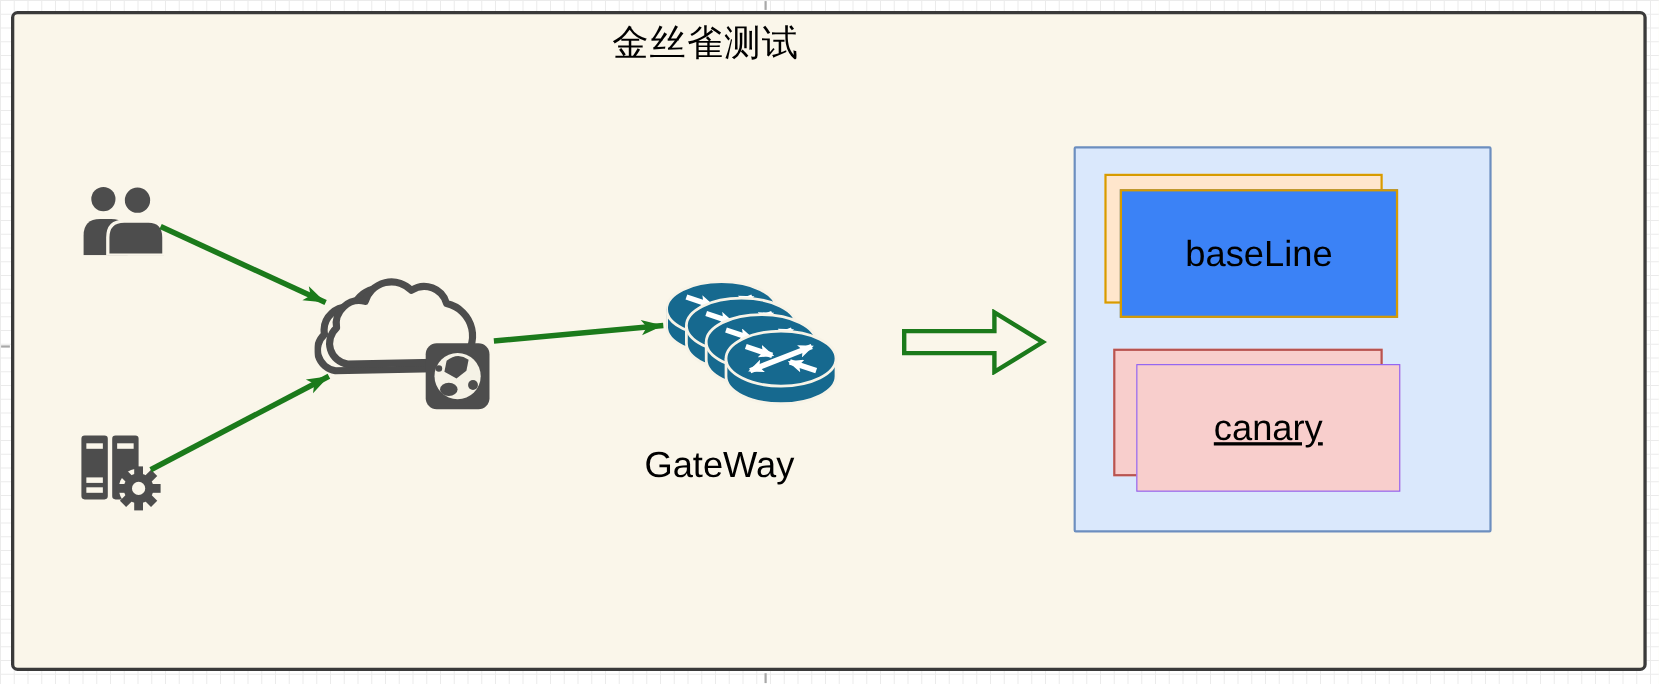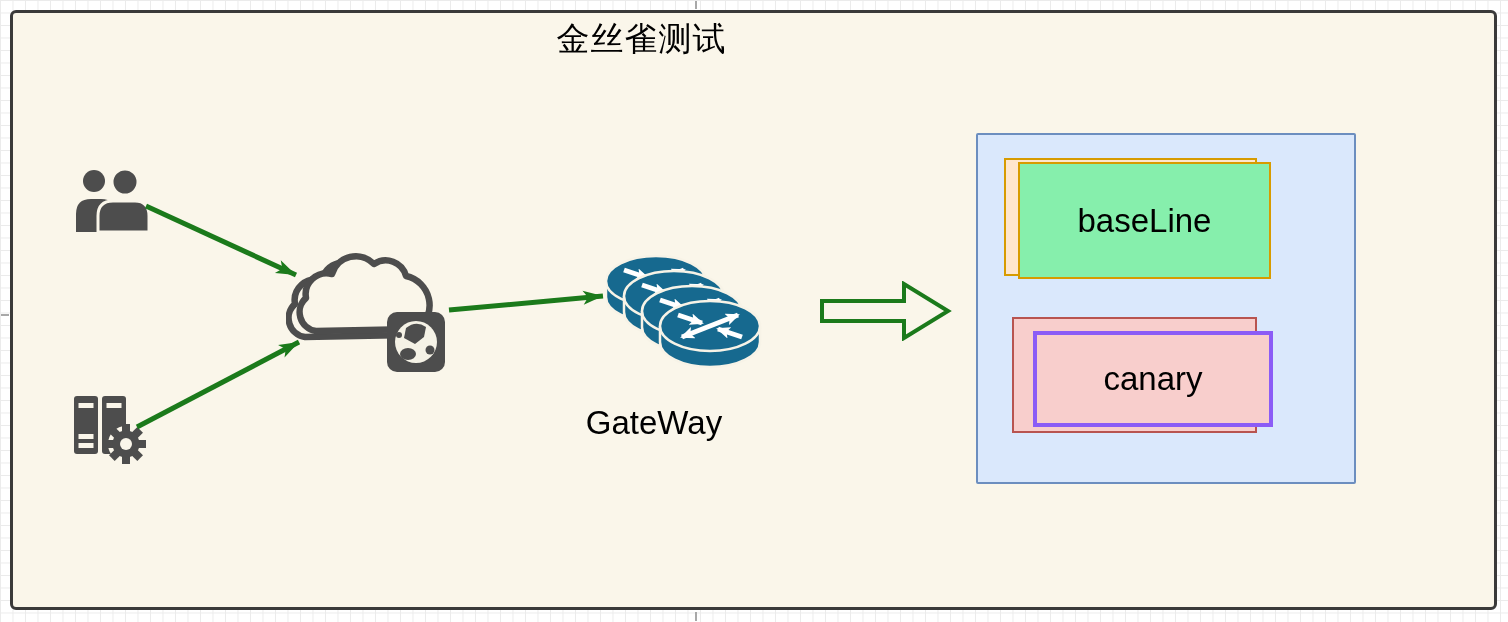--- a/index.html
+++ b/index.html
@@ -28,23 +28,23 @@
   }
   .abs { position:absolute; }
   .label { font-size:33px; text-align:center; }
   .gateway-label { left:564px; top:404px; width:180px; }
   .card { position:absolute; display:flex; align-items:center; justify-content:center; }
   .cluster {
     left:976px; top:133px; width:380px; height:351px;
     background:#dae8fc; border:2px solid #6c8ebf; border-radius:2px;
   }
   .baseline-back  { left:1004px; top:158px; width:253px; height:118px; background:#ffe6cc; border:2px solid #d79b00; }
-  .baseline-front { left:1018px; top:162px; width:253px; height:117px; background:#86efac; border:2px solid #d79b00; }
+  .baseline-front { left:1018px; top:172px; width:253px; height:117px; background:#3b82f6; border:2px solid #d79b00; }
   .canary-back    { left:1012px; top:317px; width:245px; height:116px; background:#f8cecc; border:2px solid #b85450; }
-  .canary-front   { left:1033px; top:331px; width:240px; height:96px; background:#f8cecc; border:4px solid #8b5cf6; }
+  .canary-front   { left:1033px; top:331px; width:240px; height:116px; background:#f8cecc; border:1px solid #8b5cf6;text-decoration:underline; }
   svg { display:block; }
   .edges { left:0; top:0; pointer-events:none; }
 </style>
 </head>
 <body>
 
 <div class="frame"></div>
 
 <div class="tick t-top"></div>
 <div class="tick t-bottom"></div>

